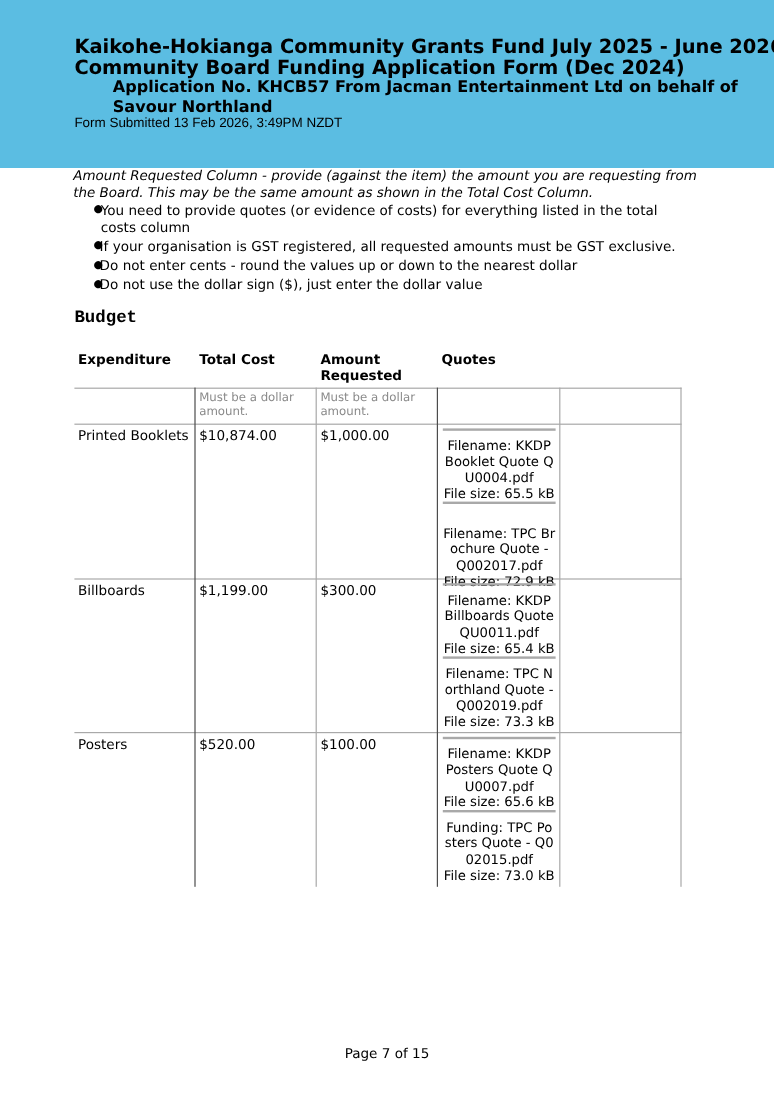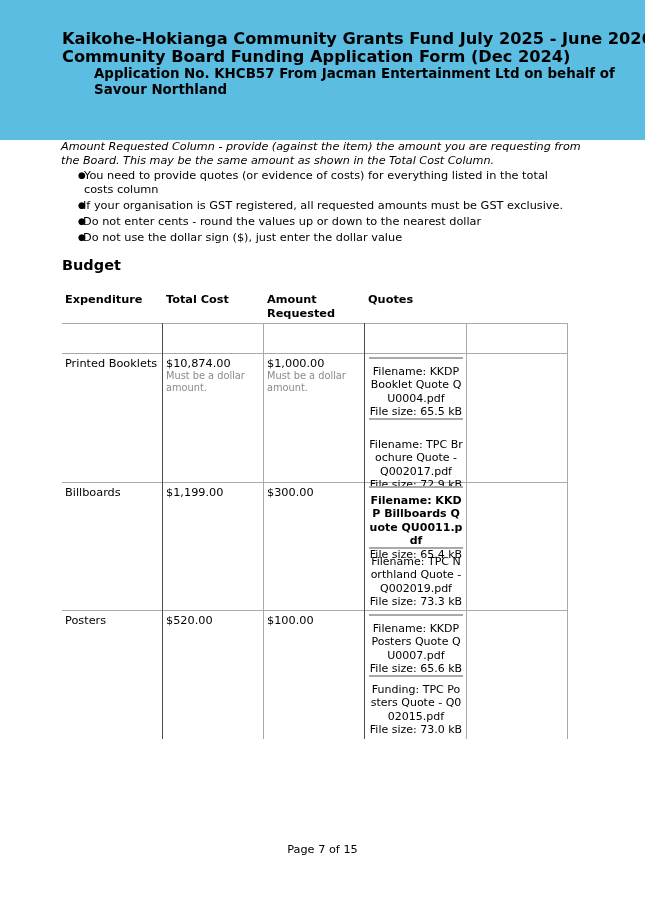--- a/index.html
+++ b/index.html
@@ -8,37 +8,38 @@
   .header { position:absolute; left:0; top:0; width:645px; height:140px; background:#5bbde2; }
   .h1 { position:absolute; left:62px; top:29px; font-weight:bold; font-size:16.2px; line-height:19px; white-space:nowrap; }
   .h3 { position:absolute; left:62px; top:66px; width:575px; font-weight:bold; font-size:13.4px; line-height:16px;margin-left:32px; }
   .submitted { position:absolute; left:62px; top:97px; font-family:"Liberation Sans", sans-serif; font-size:11.2px; }
   .intro { position:absolute; left:61px; top:140px; width:520px; font-style:italic; font-size:11.2px; line-height:13.5px; }
   ul.bullets { position:absolute; left:62px; top:169px; width:510px; margin:0; padding:0; list-style:none; font-size:11.3px; line-height:13.6px; }
   ul.bullets li { position:relative; padding-left:21px; margin-bottom:2.5px; }
   ul.bullets li .dot { position:absolute; left:16px; top:0; font-size:9px; }
   ul.bullets li.first { padding-left:22px; }
   ul.bullets li.first .dot { left:16px; }
-  .budget { position:absolute; left:62px; top:257px; font-weight:bold; font-size:14.5px; }
+  .budget { position:absolute; left:62px; top:257px; font-weight:bold; font-size:14.5px;font-family:Liberation Mono, monospace; }
   .col-head { position:absolute; top:293px; font-weight:bold; font-size:11.3px; line-height:13.5px; }
   .tbl-line { position:absolute; background:#a9a9a9; }
   .tbl-vline-dark { position:absolute; background:#4c4c4c; width:1px; }
-  .hint { position:absolute; font-size:9.8px; color:#8a8a8a; line-height:12px;margin-top:44px; }
+  .hint { position:absolute; font-size:9.8px; color:#8a8a8a; line-height:12px; }
   .cell { position:absolute; font-size:11.3px; line-height:13.5px; }
   .quote { position:absolute; left:369px; width:94px; font-size:11px; line-height:13.4px;text-align:center; }
   .quote-sep { position:absolute; left:369px; width:94px; height:2px; background:#a9a9a9; }
-  .footer { position:absolute; left:0; width:645px; top:843px; text-align:center; font-size:11.3px; }
+  .footer { position:absolute; left:0; width:645px; top:872px; text-align:center; font-size:11.3px; }
 </style>
 </head>
 <body>
 
 <div class="header" style="background: rgb(91, 189, 226);">
   <div class="h1">Kaikohe-Hokianga Community Grants Fund July 2025 - June 2026</div>
   <div class="h1" style="top:47px">Community Board Funding Application Form (Dec 2024)</div>
   <div class="h3">Application No. KHCB57 From Jacman Entertainment Ltd on behalf of Savour Northland</div>
+  <div class="submitted">Form Submitted 13 Feb 2026, 3:49PM NZDT</div>
 </div>
 
 <div class="intro">Amount Requested Column - provide (against the item) the amount you are requesting from the Board. This may be the same amount as shown in the Total Cost Column.</div>
 
 <ul class="bullets">
   <li class="first"><span class="dot">●</span><span>You need to provide quotes (or evidence of costs) for everything listed in the total costs column</span></li>
   <li><span class="dot">●</span><span>If your organisation is GST registered, all requested amounts must be GST exclusive.</span></li>
   <li><span class="dot">●</span><span>Do not enter cents - round the values up or down to the nearest dollar</span></li>
   <li><span class="dot">●</span><span>Do not use the dollar sign ($), just enter the dollar value</span></li>
 </ul>
@@ -79,21 +80,21 @@
     <div>File size: 72.9 kB</div>
   </div>
 </div>
 
 <div>
   <div class="cell" style="left:65px; top:486px">Billboards</div>
   <div class="cell" style="left:166px; top:486px">$1,199.00</div>
   <div class="cell" style="left:267px; top:486px">$300.00</div>
   <div class="quote-sep" style="top:486px"></div>
   <div class="quote" style="top:494px">
-    <div style="word-break: break-all; font-weight: bold;">Filename: KKDP Billboards Quote QU0011.pdf</div>
+    <div style="word-break: break-all;">Filename: KKDP Billboards Quote QU0011.pdf</div>
     <div>File size: 65.4 kB</div>
   </div>
   <div class="quote-sep" style="top:547px"></div>
   <div class="quote" style="top:555px">
     <div style="word-break: break-all;">Filename: TPC Northland Quote - Q002019.pdf</div>
     <div>File size: 73.3 kB</div>
   </div>
 </div>
 
 <div>

